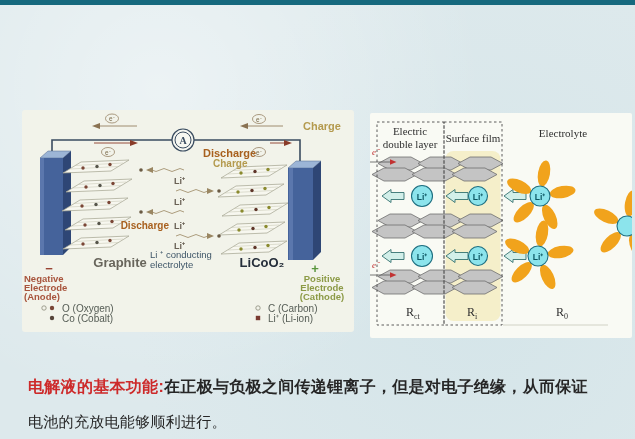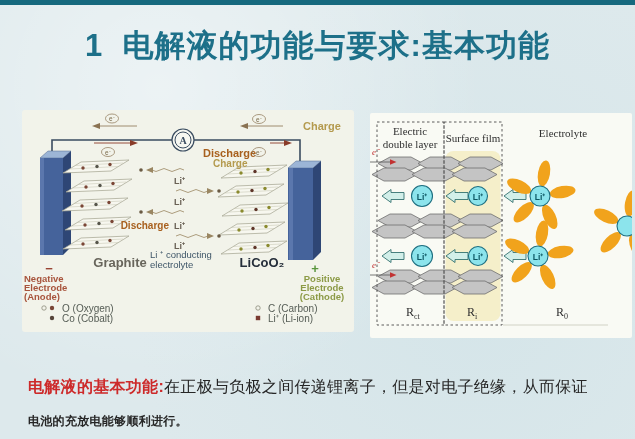--- a/index.html
+++ b/index.html
@@ -12,33 +12,32 @@
   }
   .top-bar{position:absolute;left:0;top:0;width:635px;height:5px;background:#16697e;}
   .title{
     position:absolute;left:0;top:25px;width:635px;text-align:center;
     font-size:31px;font-weight:bold;color:#1d7089;letter-spacing:1px;white-space:pre;
   }
   .panel-left{position:absolute;left:22px;top:110px;width:332px;height:222px;}
   .panel-right{position:absolute;left:370px;top:113px;width:262px;height:225px;}
   .footer{position:absolute;left:28px;top:376px;width:586px;font-size:16px;line-height:22px;letter-spacing:.3px;}
   .footer .lead{color:#cd2a2a;font-weight:bold;text-align:center;}
-  .footer .body{color:#262626;font-weight:400;}
-  .footer-line2{position:absolute;left:28px;top:413px;width:586px;font-size:12px;color:#262626;font-weight:700;letter-spacing:.3px;}
+  .footer .body{color:#262626;font-weight:700;}
+  .footer-line2{position:absolute;left:28px;top:413px;width:586px;font-size:15px;color:#262626;font-weight:400;letter-spacing:.3px;}
   svg text{font-family:"Liberation Sans", sans-serif;}
   svg .serif{font-family:"Liberation Serif", serif;}
 </style>
 </head>
 <body>
 
 <div class="canvas">
 
   <div class="top-bar"></div>
 
-  <div class="title">1  电解液的功能与要求:基本功能</div>
 
   <svg class="panel-left" viewBox="0 0 332 222">
     <defs>
       <g id="glayer">
         <path d="M0,13 L18,2 L66,0 L48,11 Z" fill="#f7f7ef" stroke="#a2a28e" stroke-width="0.7"></path>
         <path d="M7,9 L55,6.5 M12,5.5 L60,3" stroke="#c2c2ae" stroke-width="0.5" fill="none"></path>
         <circle cx="20" cy="8" r="1.7" fill="var(--d1,#7a4636)"></circle>
         <circle cx="34" cy="6.5" r="1.7" fill="var(--d2,#55544a)"></circle>
         <circle cx="47" cy="4.5" r="1.7" fill="var(--d1,#7a4636)"></circle>
       </g>

